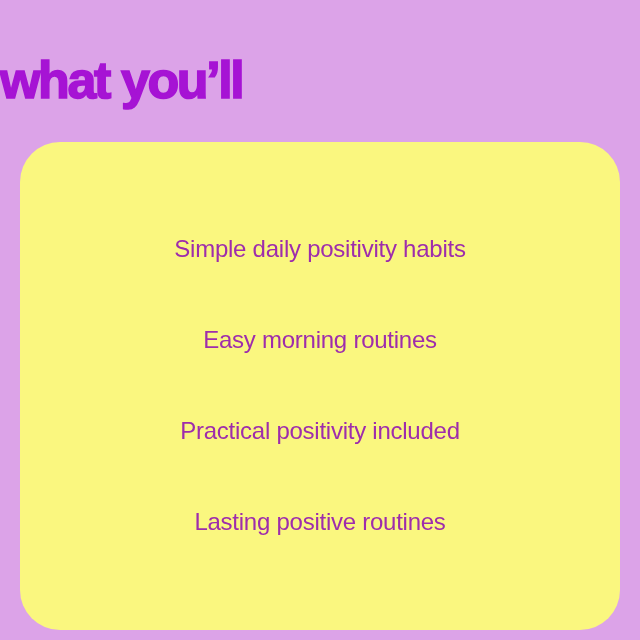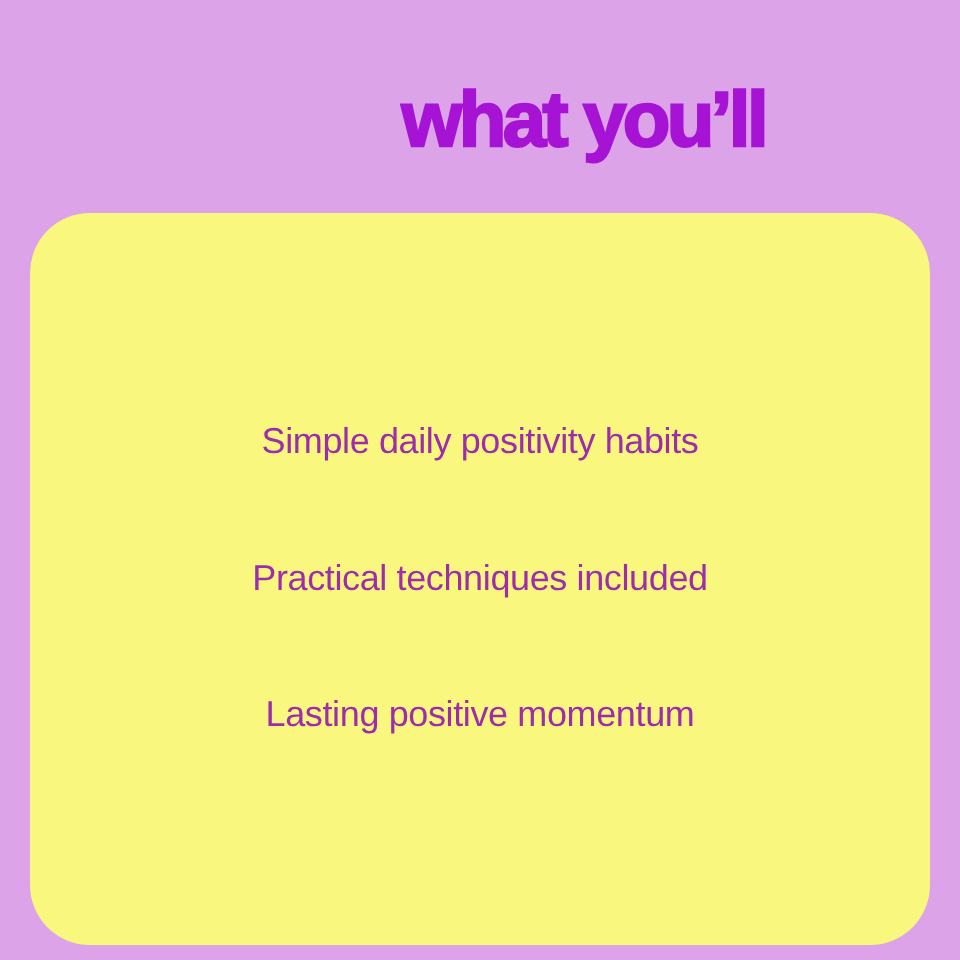--- a/index.html
+++ b/index.html
@@ -21,22 +21,22 @@
     background: #dca3e8;
     box-sizing: border-box;
     overflow: hidden;
   }
 
   
   .heading {
     position: absolute;
     top: 22px;
     left: 0;
-    width: 510px;
-    text-align: right;
+    width: 592px;
+    text-align: left;
     color: #a613d4;
     font-family: "Liberation Sans", sans-serif;
     font-weight: 700;
     font-size: 52px;
     line-height: 0.92;
     letter-spacing: -2.4px;
     -webkit-text-stroke: 1.6px #a613d4;
     user-select: none;
   }
   .heading-line {
@@ -95,18 +95,19 @@
 
 <div class="poster">
 
   <h1 class="heading">
     <span class="heading-line heading-line-1">what you’ll</span>
   </h1>
 
   <div class="card">
     <ul class="benefit-list">
       <li class="benefit-item">Simple daily positivity habits</li>
-      <li class="benefit-item">Practical techniques included</li>
-      <li class="benefit-item">Lasting positive momentum</li>
+      <li class="benefit-item">Easy morning routines</li>
+      <li class="benefit-item">Practical positivity included</li>
+      <li class="benefit-item">Lasting positive routines</li>
     </ul>
   </div>
 
 </div>
 
 </body></html>

